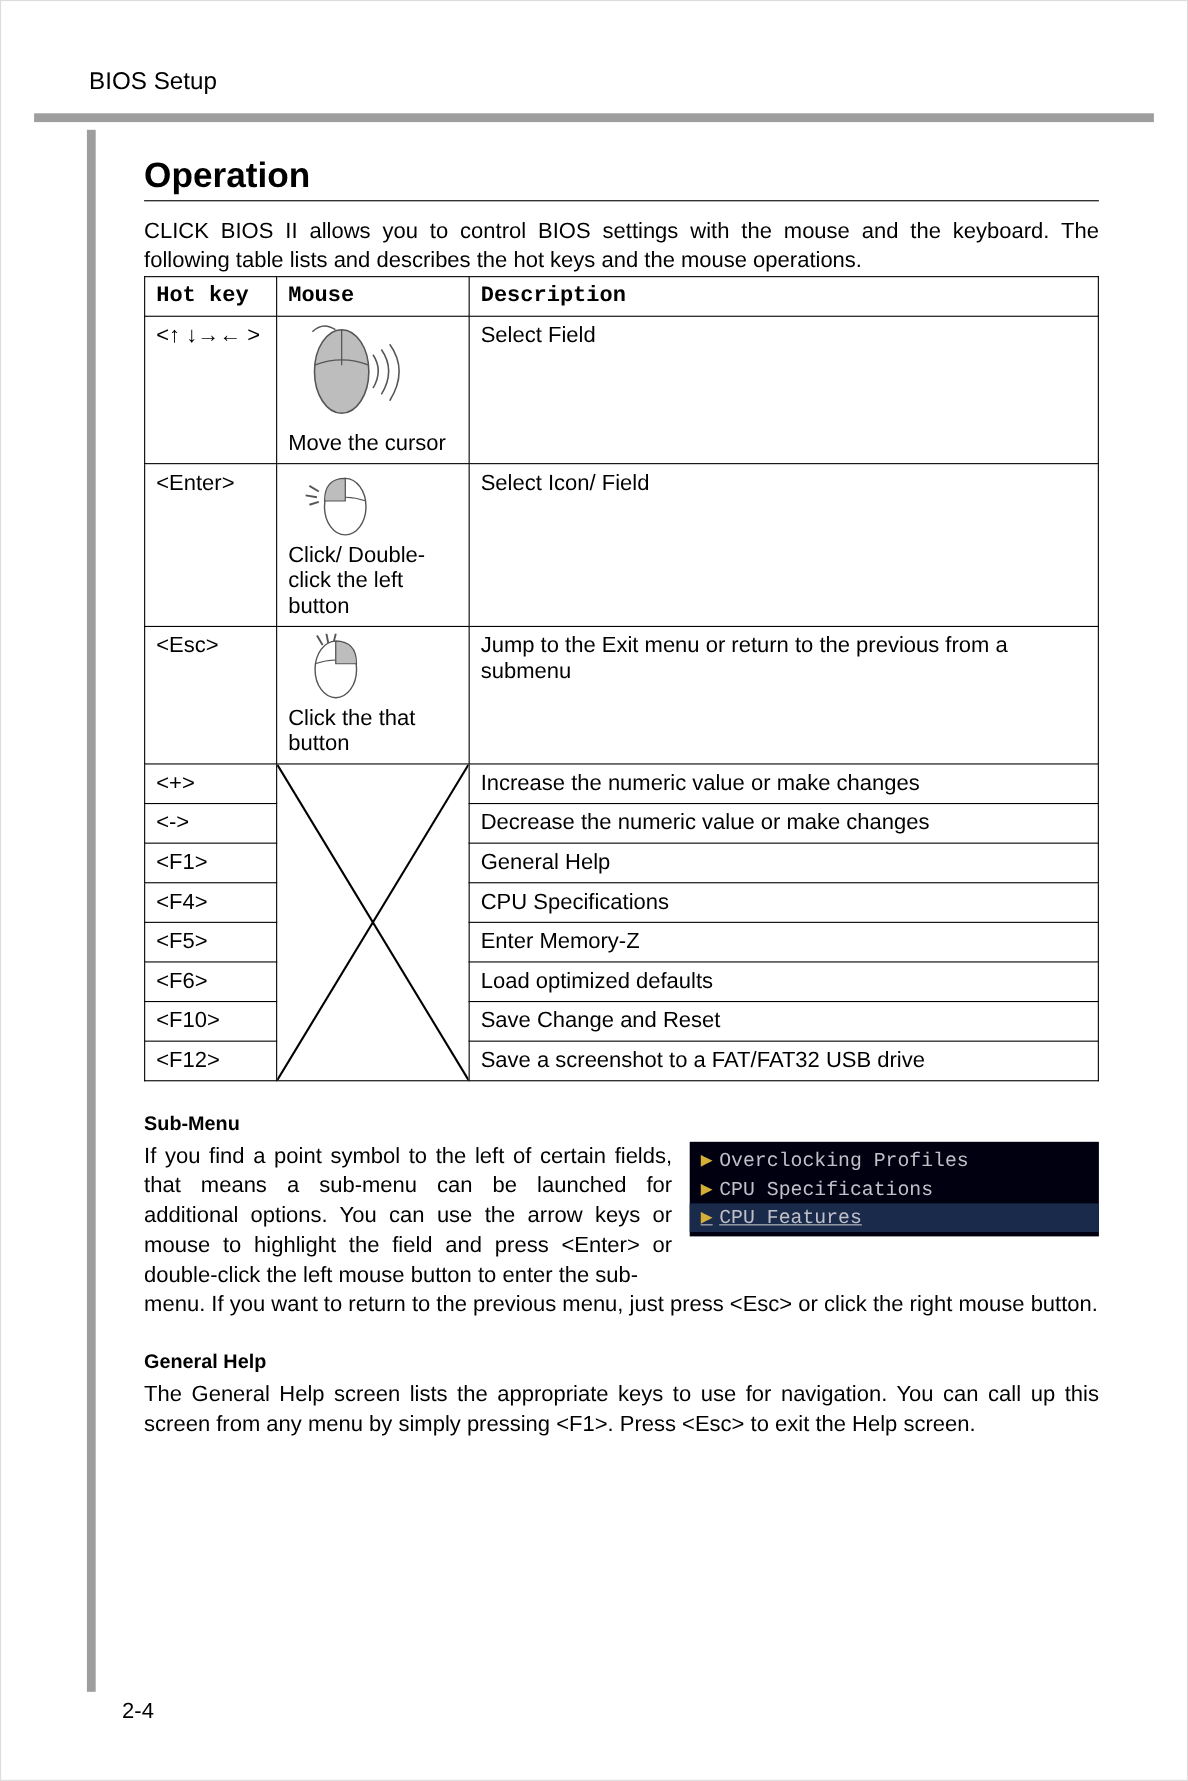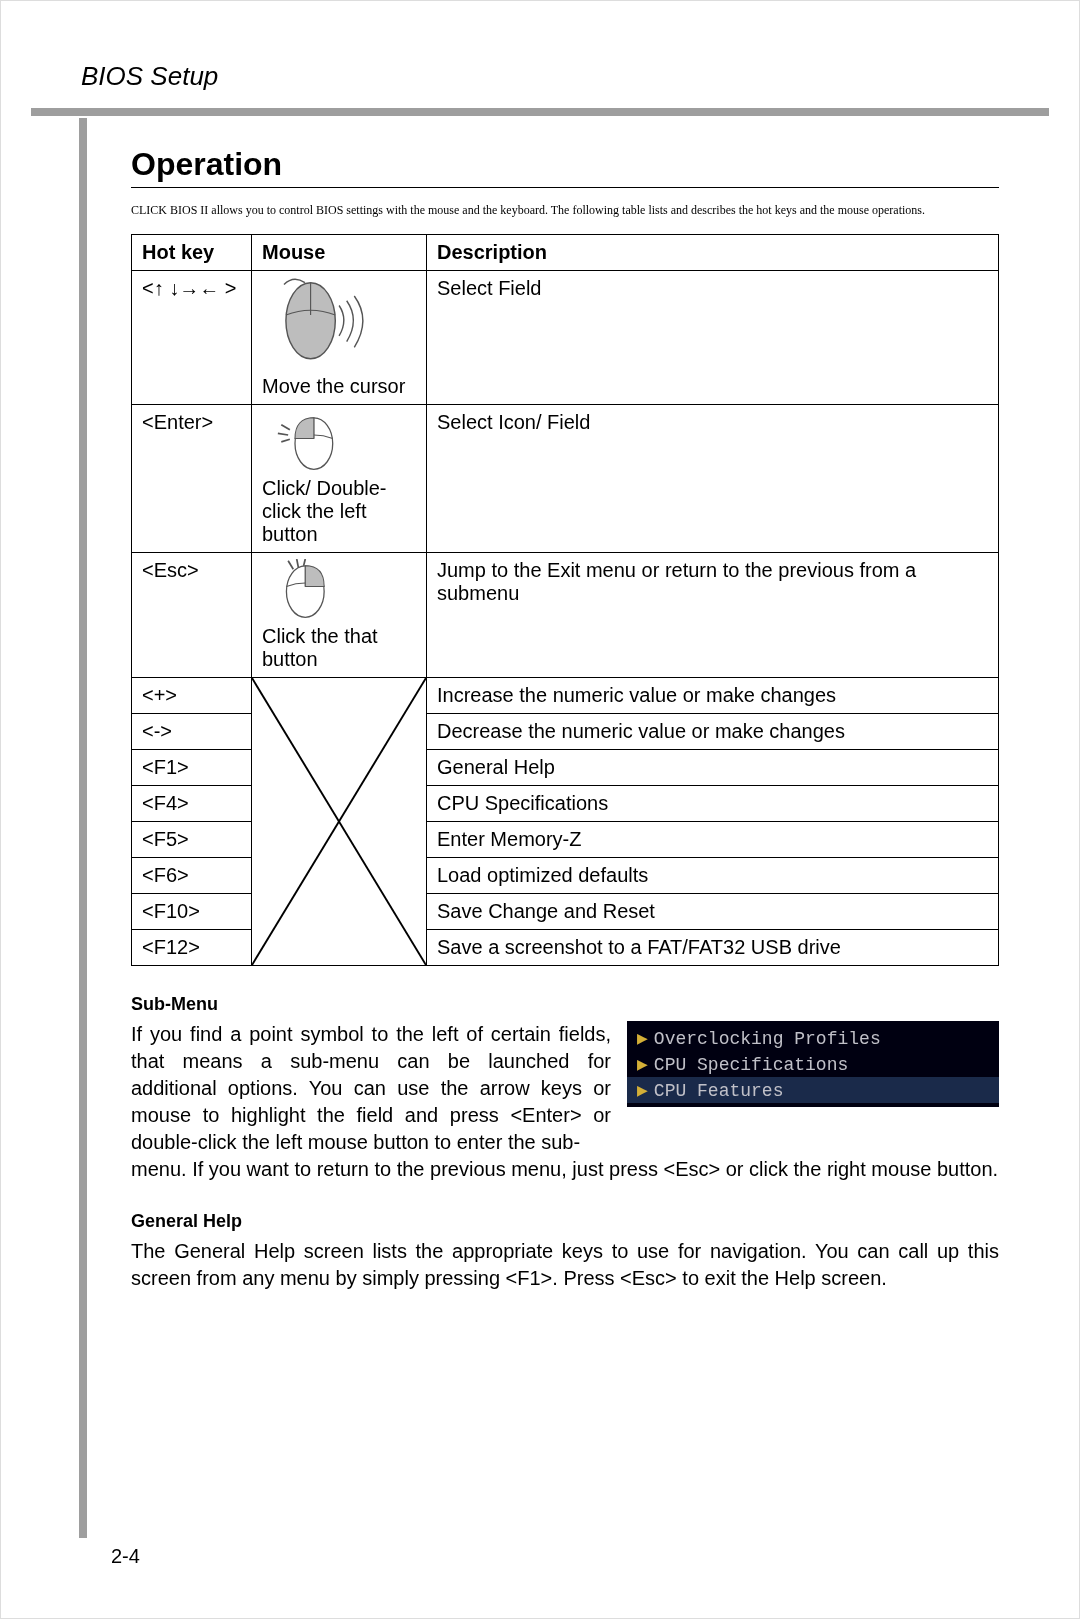--- a/index.html
+++ b/index.html
@@ -15,23 +15,22 @@
     box-sizing: border-box;
     padding: 30px 30px 30px 30px;
     position: relative;
     border: 1px solid #ddd;
     margin: 0 auto;
   }
   .header-section {
     padding: 30px 40px 10px 50px;
   }
   .header-title {
-    font-size: 26px;
+    font-size: 22px;
     font-weight: normal;
-    font-style: italic;
   }
   .hr1 {
     height: 8px;
     background: #9e9e9e;
     margin: 6px 0 0 0;
   }
   .vbar {
     position: absolute;
     left: 78px;
     top: 117px;
@@ -46,42 +45,41 @@
     font-size: 32px;
     font-weight: bold;
     margin-bottom: 4px;
   }
   .title-underline {
     height: 1px;
     background: #000;
     margin-bottom: 14px;
   }
   .intro {
-    font-size: 12px;
+    font-size: 20px;
     line-height: 1.35;
     text-align: justify;
-    margin-bottom: 16px;
-    font-family: Liberation Serif, serif;
   }
   table.hotkeys {
     width: 100%;
     border-collapse: collapse;
     table-layout: fixed;
   }
   table.hotkeys th,
   table.hotkeys td {
     border: 1.5px solid #000;
     padding: 6px 10px;
     text-align: left;
     vertical-align: top;
     font-size: 20px;
     font-weight: normal;
   }
   table.hotkeys th {
     font-weight: bold;
+    font-family: Liberation Mono, monospace;
   }
   col.c1 { width: 120px; }
   col.c2 { width: 175px; }
   col.c3 { }
   .mouse-cell { }
   .mouse-svg-wrap {
     height: 98px;
   }
   .mouse-svg-wrap2 {
     height: 66px;
@@ -130,20 +128,21 @@
     font-size: 18px;
     flex-shrink: 0;
   }
   .bios-item {
     color: #c0c0c8;
     padding: 2px 10px;
     white-space: nowrap;
   }
   .bios-item.selected {
     background: #1a2a4a;
+    text-decoration: underline;
   }
   .bios-item .arrow {
     color: #d4af37;
     margin-right: 6px;
     font-weight: bold;
   }
   .pagenum {
     position: absolute;
     left: 110px;
     bottom: 50px;

